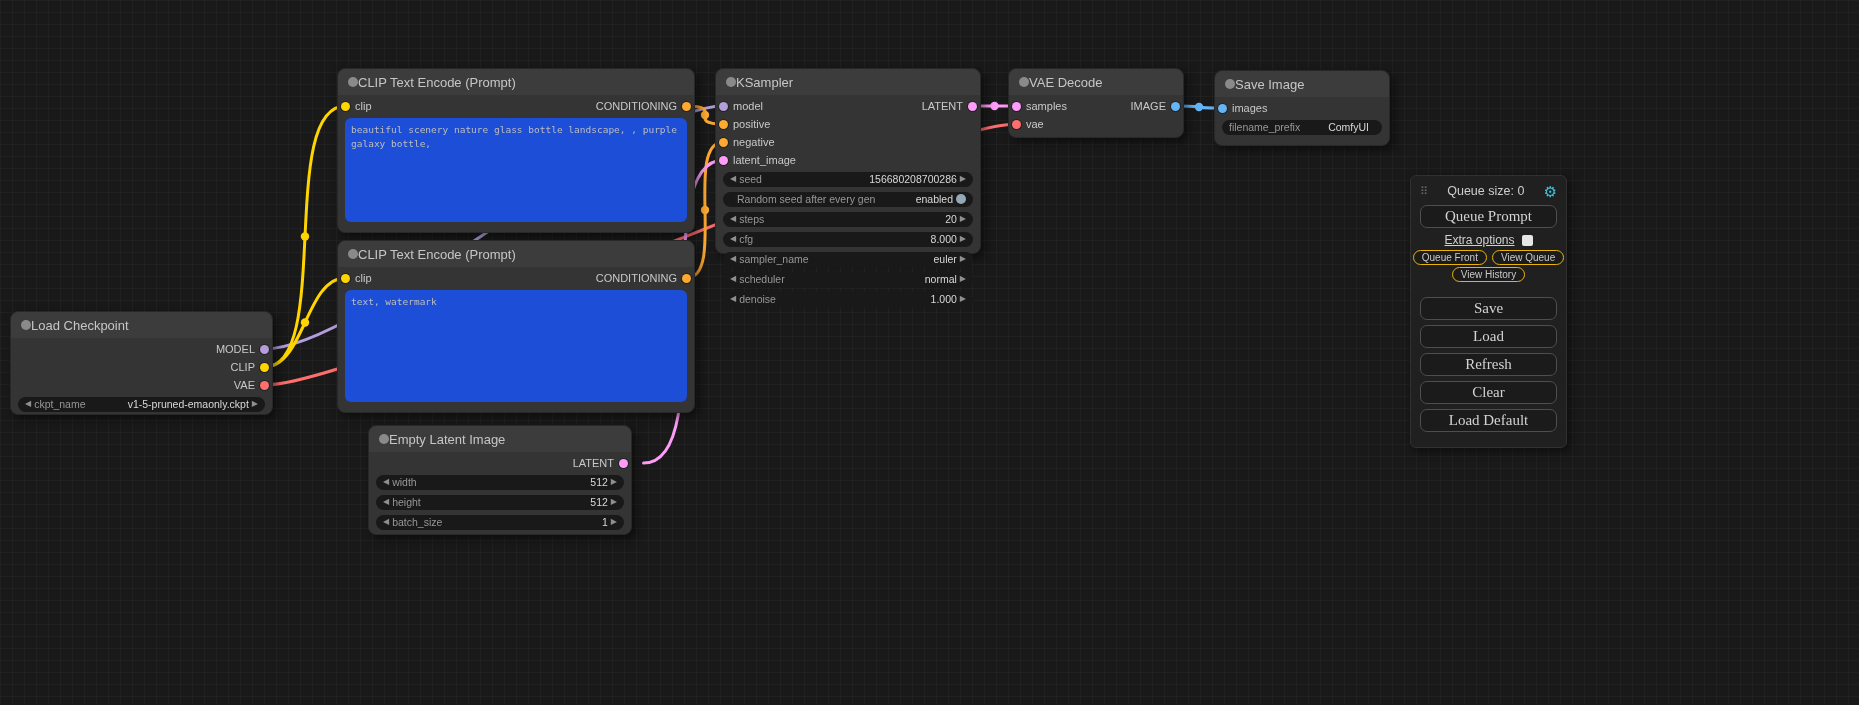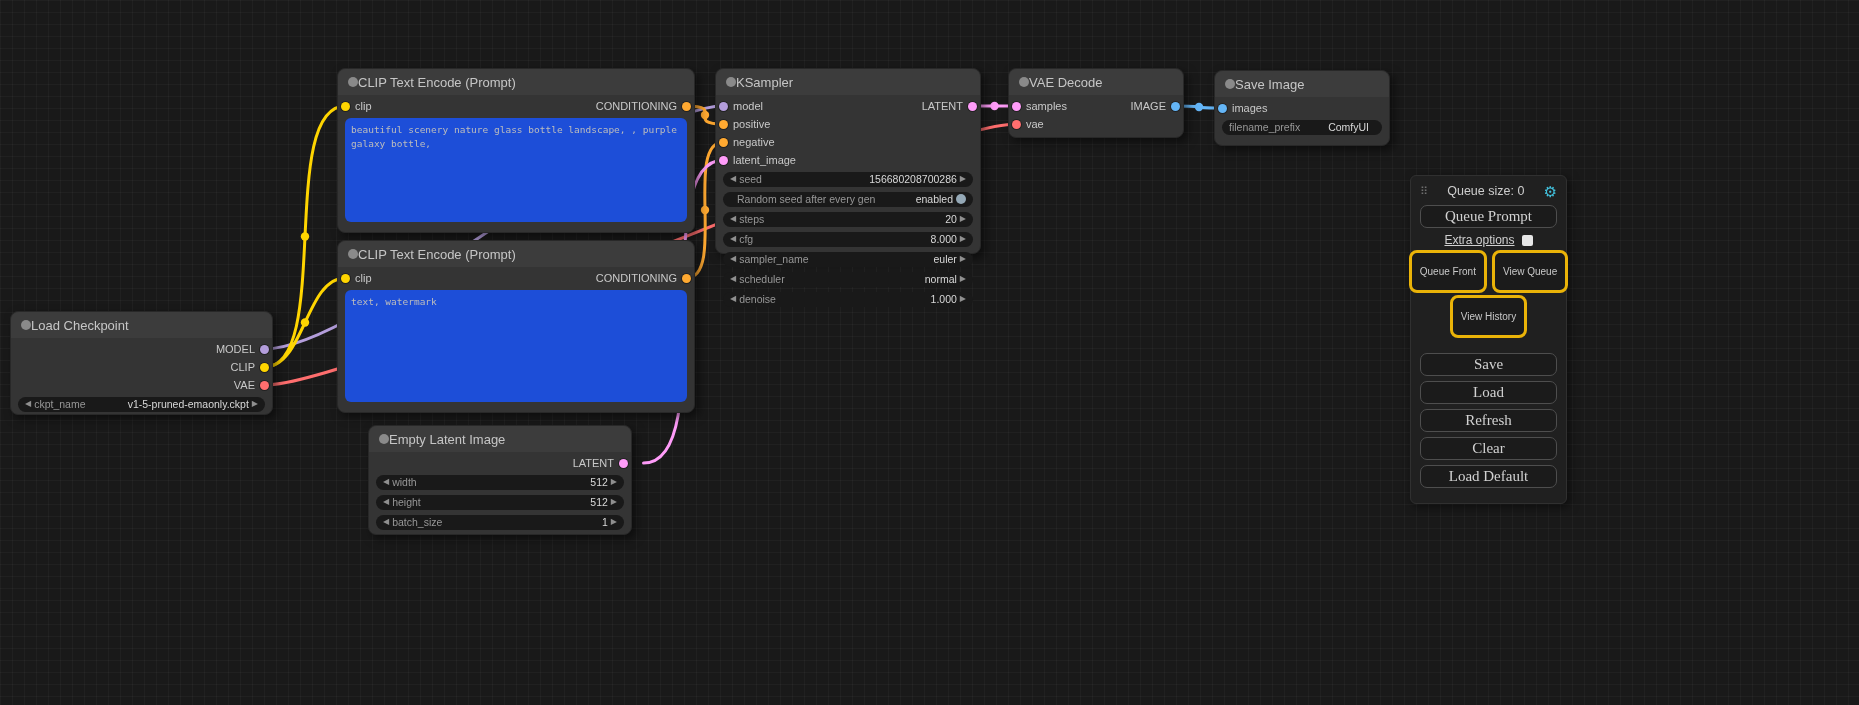--- a/index.html
+++ b/index.html
@@ -37,22 +37,22 @@
     border:1px solid #303030;border-radius:6px;box-shadow:3px 3px 10px rgba(0,0,0,.5);padding:6px 9px 10px;color:#cfcfcf;}
   .menu-header{display:flex;align-items:center;height:18px;font-size:12.5px;}
   .drag-handle{color:#6f6f6f;font-size:11px;cursor:move;}
   .queue-size{flex:1;text-align:center;color:#cdcdcd;}
   .gear{font-size:15px;cursor:pointer;line-height:1;}
   .btn{display:block;width:100%;box-sizing:border-box;background:#1b1b1b;border:1px solid #4e4e4e;border-radius:7px;
     color:#d2d2d2;font-family:Liberation Serif, serif;font-size:15px;padding:2px 0;margin:5px 0;text-align:center;cursor:pointer;}
   .extra-row{display:flex;justify-content:center;align-items:center;gap:7px;font-size:12px;margin:4px 0 3px;color:#d0d0d0;text-decoration:underline;}
   .checkbox{width:11px;height:11px;background:#e6e6e6;border-radius:2px;cursor:pointer;}
   .small-row{display:flex;justify-content:center;gap:5px;margin:2px 0;}
-  .btn-small{background:#1b1b1b;border:3px solid #eab308;border-radius:8px;color:#c9c9c9;font-family:inherit;
-    font-size:10px;padding:13px 8px;cursor:pointer;white-space:nowrap;}
+  .btn-small{background:#1b1b1b;border:1px solid #eab308;border-radius:8px;color:#c9c9c9;font-family:inherit;
+    font-size:10px;padding:1px 8px;cursor:pointer;white-space:nowrap;}
   .menu-sep{height:8px;}
 </style>
 </head>
 <body>
 
 <div id="canvas">
 
   <svg id="links-svg" width="1859" height="705">
       <path d="M 264.5 349 C 364.5 349 623.5 106 723.5 106" fill="none" stroke="#b39ddb" stroke-width="3" stroke-linecap="round"></path>
       <circle cx="494" cy="227.5" r="4.2" fill="#b39ddb"></circle>

